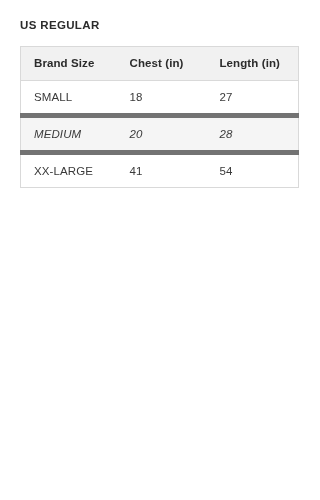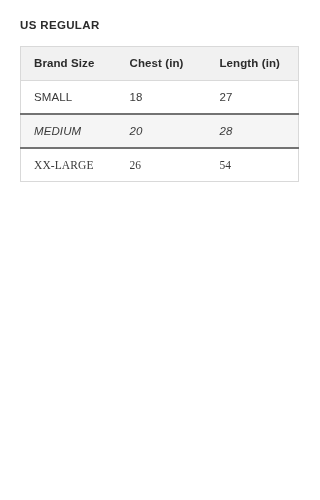--- a/index.html
+++ b/index.html
@@ -71,37 +71,36 @@
   }
 
   table.size-table td {
     text-align: left;
     font-size: 11.5px;
     font-weight: normal;
     color: #3a3a3a;
     padding: 0 0 0 13px;
     height: 32px;
     line-height: 32px;
-    border-bottom: 2px solid #737373;
+    border-bottom: 5px solid #737373;
     white-space: nowrap;
     letter-spacing: 0.1px;
   }
 
   table.size-table tbody tr.stripe {
     background: #f5f5f5;
     font-style: italic;
   }
 
   table.size-table tbody tr.plain {
     background: #ffffff;
   }
 
   table.size-table tbody tr:last-child td {
     border-bottom: none;
-    font-family: Liberation Serif, serif;
   }
 </style>
 </head>
 <body>
 
 <div id="root">
 
   <div class="page-title">US REGULAR</div>
 
   <div class="size-table-wrap">
@@ -124,20 +123,20 @@
           <td>18</td>
           <td>27</td>
         </tr>
         <tr class="stripe">
           <td>MEDIUM</td>
           <td>20</td>
           <td>28</td>
         </tr>
         <tr class="plain">
           <td>XX-LARGE</td>
-          <td>26</td>
+          <td>41</td>
           <td>54</td>
         </tr>
       </tbody>
     </table>
   </div>
 
 </div>
 
 </body></html>

